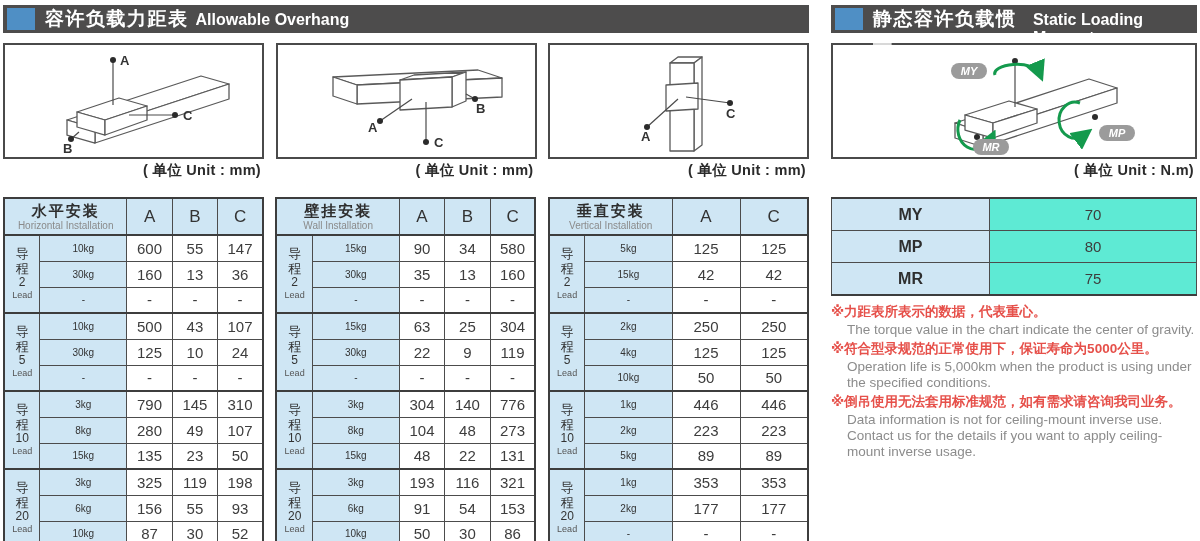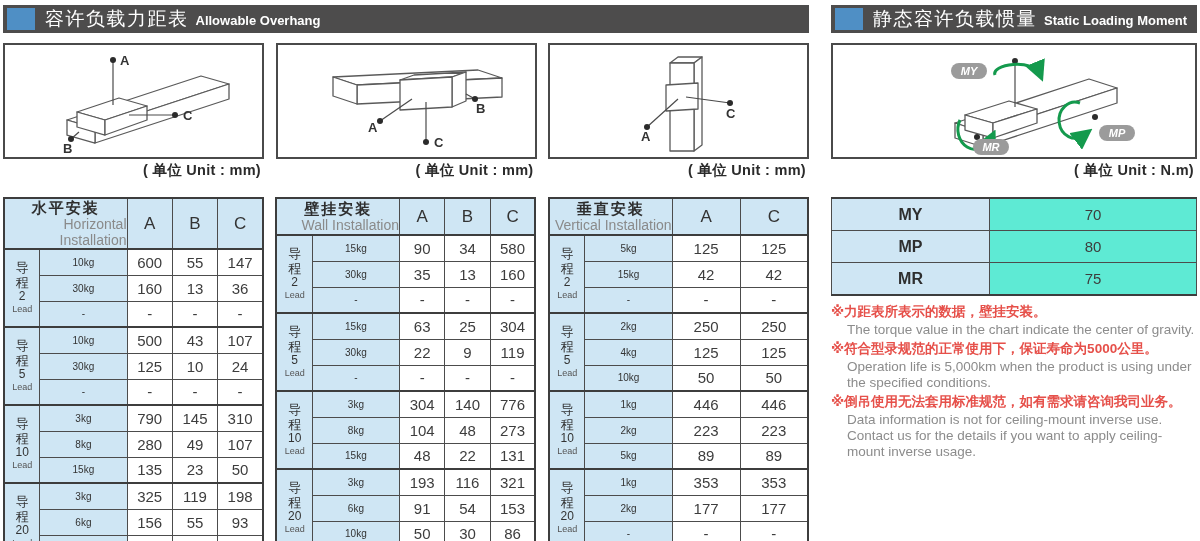--- a/index.html
+++ b/index.html
@@ -10,22 +10,22 @@
   .layout{display:flex;gap:22px;padding:5px 3px 0 3px;}
   .col-left{width:806px;flex:none;}
   .col-right{width:366px;flex:none;}
 
   
   .section-header{
     height:28px;background:#4d4c4c;position:relative;
     display:flex;align-items:baseline;padding-left:42px;margin-bottom:10px;
   }
   .accent-square{position:absolute;left:4px;top:3px;width:28px;height:22px;background:#4f8fc5;}
-  .sh-zh{color:#fff;font-size:19px;font-weight:normal;letter-spacing:1.5px;line-height:28px;}
-  .sh-en{color:#fff;font-size:13px;font-weight:bold;margin-left:7px;}
+  .sh-zh{color:#fff;font-size:19px;font-weight:bold;letter-spacing:1.5px;line-height:28px;}
+  .sh-en{color:#fff;font-size:16px;font-weight:bold;margin-left:7px;}
 
   
   .diagrams-row{display:flex;gap:11.5px;}
   .diagram-block{width:261px;flex:none;}
   .diagram-box{height:112px;border:2px solid #4a4a4a;background:#fff;}
   .diagram-box svg{display:block;width:100%;height:100%;}
   .unit-label{
     text-align:right;font-size:14.5px;font-weight:bold;color:#2b2b2b;
     padding:2px 3px 15px 0;height:20px;letter-spacing:0.3px;
   }
@@ -33,21 +33,21 @@
   
   .tables-row{display:flex;gap:11.5px;margin-top:1px;}
   .tbl{border-collapse:collapse;table-layout:fixed;border:2px solid #3d3d3d;}
   .tbl td{border:1px solid #4c4c4c;text-align:center;vertical-align:middle;padding:0;}
   .tbl tr{height:26px;}
   .tbl tr.hrow{height:37px;}
   .tbl tr.hrow td{border-bottom:2px solid #3d3d3d;}
   .tbl tr.gstart td{border-top:2px solid #3d3d3d;}
   .blue{background:#cfe6f4;}
   .tzh{font-size:15px;font-weight:bold;color:#2e2e2e;letter-spacing:2px;line-height:1.15;}
-  .ten{font-size:14px;color:#8a8a8a;line-height:1.1;margin-top:1px;text-align:right;}
+  .ten{font-size:10px;color:#8a8a8a;line-height:1.1;margin-top:1px;}
   .colhead{font-size:17px;color:#333;}
   .lzh{font-size:13px;color:#333;line-height:1.12;}
   .lnum{font-size:12px;color:#333;line-height:1.12;}
   .len{font-size:9px;color:#555;line-height:1.2;}
   .kgcell{font-size:10px;color:#333;}
   .datacell{font-size:15px;color:#3d3d3d;background:#fff;}
 
   
   .mtbl{border-collapse:collapse;table-layout:fixed;width:366px;margin-top:1px;
         border-top:2px solid #3d3d3d;border-bottom:2px solid #3d3d3d;}
@@ -543,21 +543,21 @@
       </tr>
       <tr>
         <td class="mlabel">MR</td>
         <td class="mval">75</td>
       </tr>
     </tbody>
       </table>
 
     <div class="notes">
       <div class="note">
-        <div class="note-zh">※力距表所表示的数据，壁挂安装。</div>
+        <div class="note-zh">※力距表所表示的数据，代表重心。</div>
         <div class="note-en">The torque value in the chart indicate the center of gravity.</div>
       </div>
       <div class="note">
         <div class="note-zh">※符合型录规范的正常使用下，保证寿命为5000公里。</div>
         <div class="note-en">Operation life is 5,000km when the product is using under the specified conditions.</div>
       </div>
       <div class="note">
         <div class="note-zh">※倒吊使用无法套用标准规范，如有需求请咨询我司业务。</div>
         <div class="note-en">Data information is not for ceiling-mount inverse use. Contact us for the details if you want to apply ceiling-mount inverse usage.</div>
       </div>

